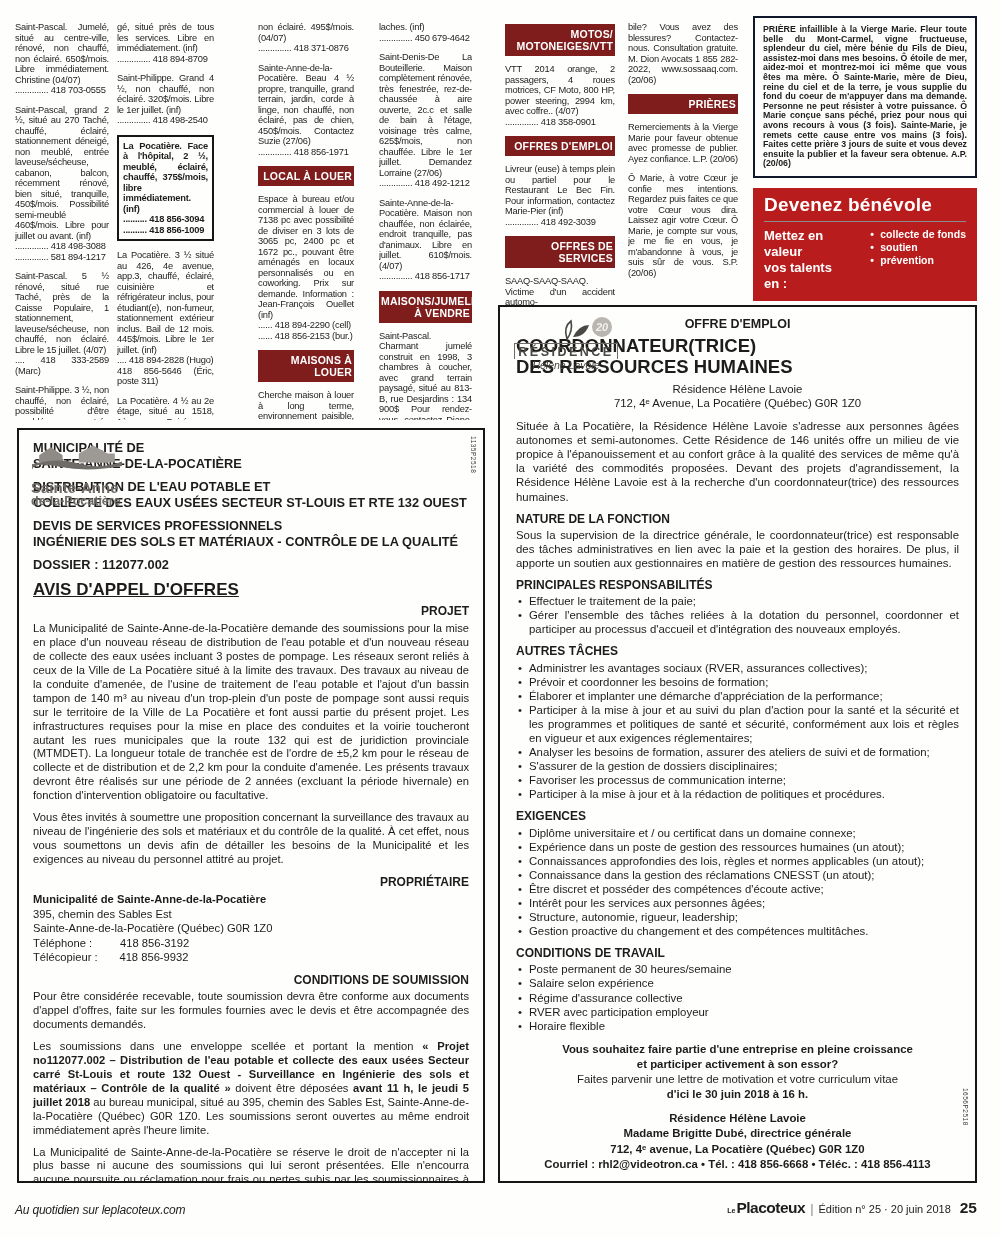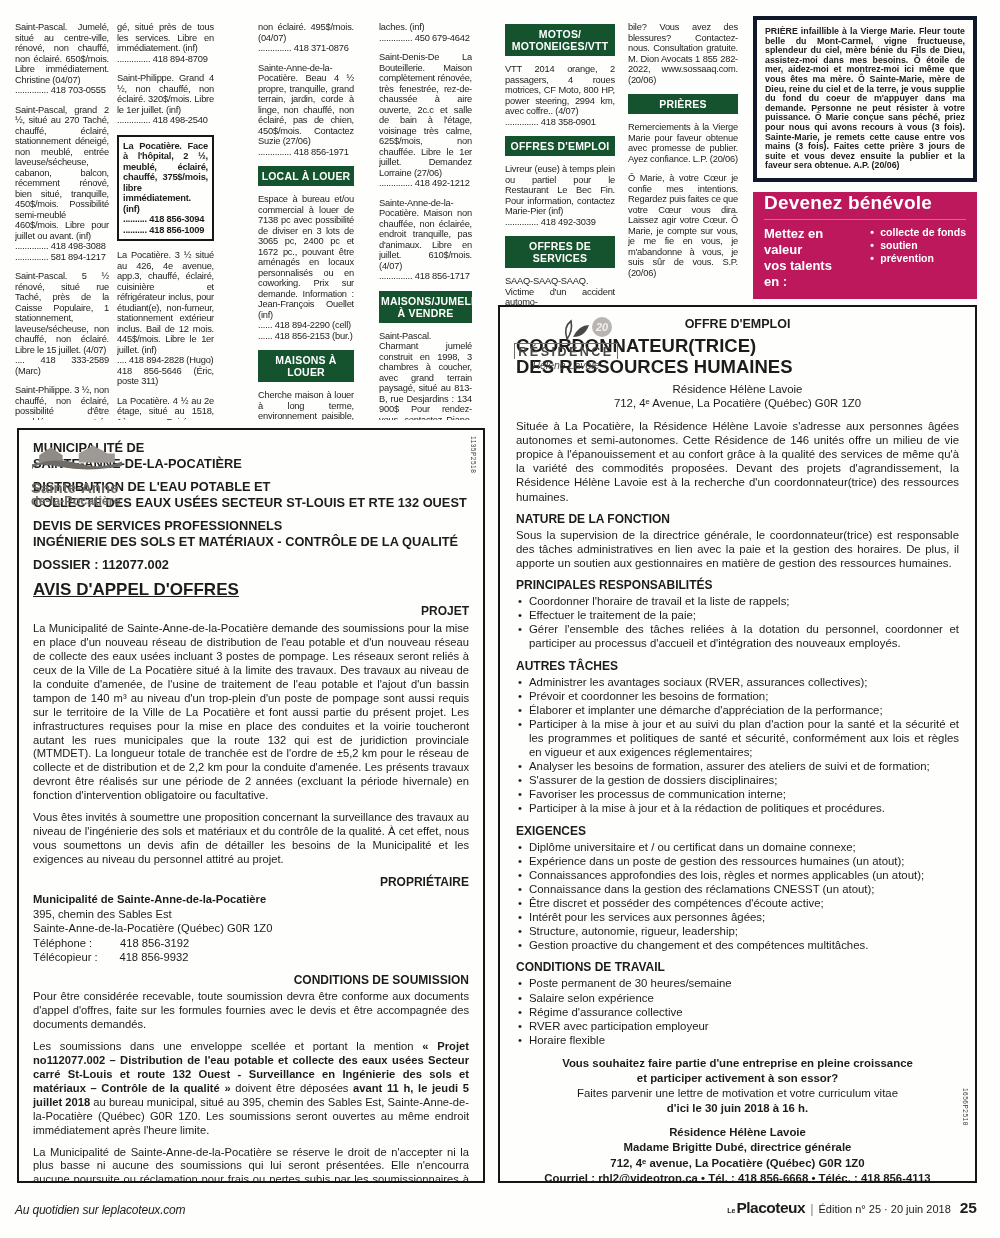--- a/index.html
+++ b/index.html
@@ -2,28 +2,28 @@
 <html><head>
 <meta charset="utf-8">
 <style>
   html,body{margin:0;padding:0;background:#e9e9e9;}
   .page{position:relative;width:1000px;height:1238px;background:#fefefc;color:#1d1c1a;
         font-family:"Liberation Sans",sans-serif;overflow:hidden;margin:0 auto;}
   
   .classcol{position:absolute;top:22px;text-align:justify;font-size:9.3px;line-height:10.5px;
             letter-spacing:-0.2px;overflow:hidden;}
   .blk{margin-bottom:9px;white-space:pre-line;}
-  .blk.cat{background:#14532d;color:#fff;font-weight:bold;text-align:center;
+  .blk.cat{background:#7f1d1d;color:#fff;font-weight:bold;text-align:right;
            padding:4px 2px;font-size:10.5px;line-height:12px;letter-spacing:.2px;margin:2px 0 8px;}
   .blk.box{border:2px solid #161616;padding:4px 4px;font-weight:bold;}
   
   .right-ads{position:absolute;left:753px;top:16px;width:224px;}
-  .prayer{border:4px solid #0f172a;padding:7px 8px;font-weight:bold;font-size:8.8px;
+  .prayer{border:2px solid #0f172a;padding:7px 8px;font-weight:bold;font-size:8.8px;
           line-height:9.6px;text-align:justify;}
-  .benevole{background:#be185d;color:#fff;margin-top:10px;padding:0 11px 9px;}
+  .benevole{background:#b91c1c;color:#fff;margin-top:10px;padding:6px 11px 9px;}
   .benevole-title{font-size:19px;font-weight:bold;letter-spacing:.2px;
                   border-bottom:1px solid #8d8d8d;padding-bottom:5px;margin-bottom:6px;}
   .benevole-body{display:flex;gap:20px;}
   .benevole-tag{font-size:13px;font-weight:bold;line-height:16px;flex:1;white-space:pre-line;}
   .benevole ul{list-style:none;margin:0;padding:0;font-size:10.5px;font-weight:bold;line-height:13px;}
   .benevole li{padding-left:11px;position:relative;}
   .benevole li::before{content:"•";position:absolute;left:1px;}
   .cancer-row{display:flex;align-items:center;margin-top:13px;gap:7px;}
   .cancer-contact{font-size:15px;font-weight:bold;line-height:19px;flex:1;}
   .cancer-logo{width:38px;height:38px;background:#161310;color:#fff;display:flex;
@@ -245,21 +245,20 @@
       <div>712, 4ᵉ Avenue, La Pocatière (Québec)  G0R 1Z0</div>
     </div>
 
     <p style="margin-top:9px;">Située à La Pocatière, la Résidence Hélène Lavoie s'adresse aux personnes âgées autonomes et semi-autonomes. Cette Résidence de 146 unités offre un milieu de vie propice à l'épanouissement et au confort grâce à la qualité des services de même qu'à la variété des commodités proposées. Devant des projets d'agrandissement, la Résidence Hélène Lavoie est à la recherche d'un coordonnateur(trice) des ressources humaines.</p>
 
     <h2>NATURE DE LA FONCTION</h2>
     <p>Sous la supervision de la directrice générale, le coordonnateur(trice) est responsable des tâches administratives en lien avec la paie et la gestion des horaires. De plus, il apporte un soutien aux gestionnaires en matière de gestion des ressources humaines.</p>
 
     <h2>PRINCIPALES RESPONSABILITÉS</h2>
     <ul class="bullets">
-        <li>Coordonner l'horaire de travail et la liste de rappels;</li>
         <li>Effectuer le traitement de la paie;</li>
         <li>Gérer l'ensemble des tâches reliées à la dotation du personnel, coordonner et participer au processus d'accueil et d'intégration des nouveaux employés.</li>
       </ul>
 
     <h2>AUTRES TÂCHES</h2>
     <ul class="bullets">
         <li>Administrer les avantages sociaux (RVER, assurances collectives);</li>
         <li>Prévoir et coordonner les besoins de formation;</li>
         <li>Élaborer et implanter une démarche d'appréciation de la performance;</li>
         <li>Participer à la mise à jour et au suivi du plan d'action pour la santé et la sécurité et les programmes et politiques de santé et sécurité, conformément aux lois et règles en vigueur et aux exigences réglementaires;</li>

